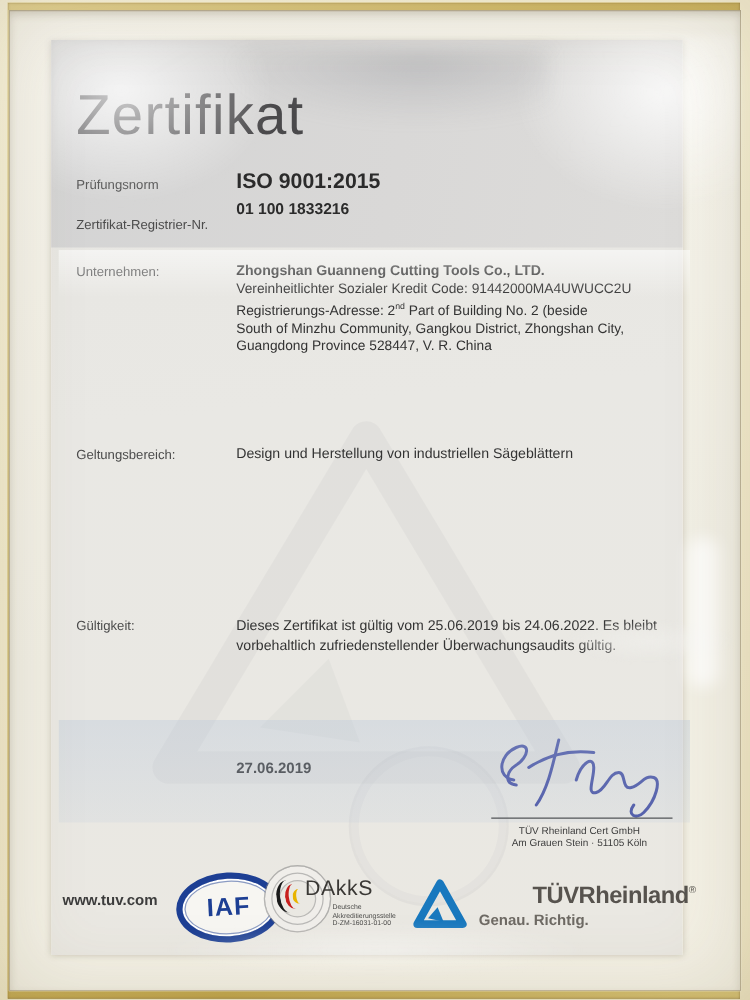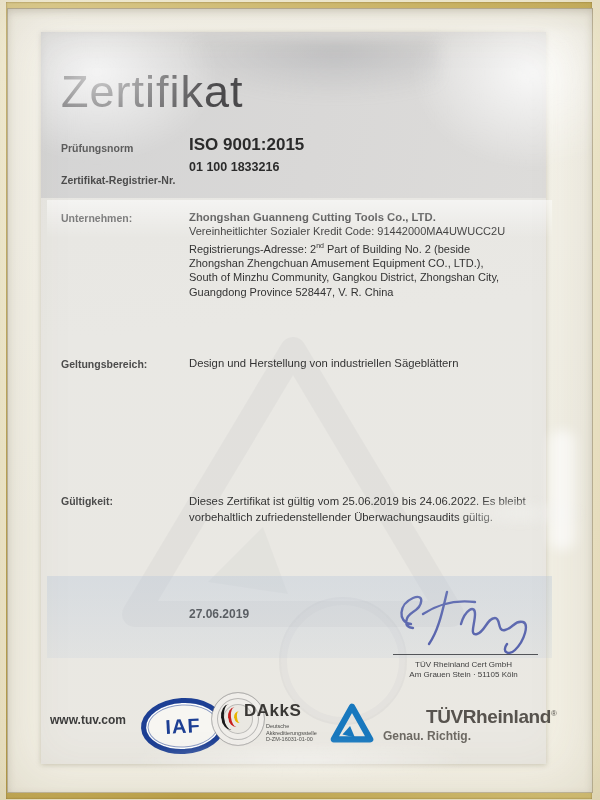--- a/index.html
+++ b/index.html
@@ -11,21 +11,21 @@
   .frame{position:absolute;left:6px;top:2px;right:8px;bottom:1px;background:linear-gradient(135deg,#e3d294 0%,#cfb765 35%,#c2a74e 70%,#d8c478 100%);box-shadow:inset 0 0 2px rgba(120,95,40,.8);}
   
   .mat{position:absolute;left:7px;top:8px;right:7px;bottom:7px;background:linear-gradient(170deg,#f6f4ec 0%,#f1efe5 60%,#f4f1e5 100%);box-shadow:inset 0 0 0 1px rgba(120,100,50,.35), inset 0 3px 8px rgba(80,70,40,.22);}
 
   
   .paper{position:absolute;left:34px;top:24px;width:505px;height:732px;background:linear-gradient(175deg,#e6e5e1 0%,#e9e8e4 40%,#eae8e2 100%);box-shadow:0 1px 5px rgba(90,80,50,.25);}
   .band{position:absolute;left:0;top:0;width:100%;height:166px;background:linear-gradient(100deg,#d4d4d4 0%,#d9d8d7 55%,#dddcda 100%);}
 
   .title{position:absolute;left:20px;top:34px;font-size:45px;letter-spacing:1px;color:#4a494b;font-weight:400;}
 
-  .label{position:absolute;left:20px;font-size:10.5px;color:#4c4c4c;font-weight:bold;}
+  .label{position:absolute;left:20px;font-size:10.5px;color:#4c4c4c;}
   .val-col{position:absolute;left:148px;color:#2f2f2f;}
   .lab-pruef{top:110px;}
   .val-pruef{top:103px;font-size:17px;font-weight:700;color:#2b2b2b;}
   .lab-reg{top:142px;}
   .val-reg{top:128px;font-size:12.5px;font-weight:700;color:#2b2b2b;}
 
   .lab-unt{top:180px;}
   .company{top:178px;width:362px;font-size:11px;line-height:14.4px;color:#333;}
   .company .name{font-weight:700;font-size:11.3px;color:#2a2a2a;white-space:nowrap;}
   .company div{white-space:nowrap;}
@@ -55,21 +55,21 @@
   
   .footer-web{position:absolute;left:9px;top:681px;font-size:12px;font-weight:600;color:#3c3c3c;}
   .iaf{position:absolute;left:100px;top:666px;width:74px;height:46px;border-radius:50%;border:5px solid #1d3f94;background:#f7f6f2;box-shadow:inset 0 0 0 1.5px #fff, inset 0 0 0 2.5px rgba(29,63,148,.5);display:flex;align-items:center;justify-content:center;transform:rotate(-3deg);}
   .iaf span{font-size:20px;font-weight:700;color:#1d3f94;letter-spacing:1px;}
   .dakks{position:absolute;left:178px;top:666px;width:110px;height:60px;}
   .dakks .rings{position:absolute;left:-8px;top:-6px;width:52px;height:52px;border-radius:50%;border:1px solid rgba(130,130,130,.55);box-shadow:inset 0 0 0 5px rgba(240,238,234,1), inset 0 0 0 6px rgba(130,130,130,.5), inset 0 0 0 11px rgba(240,238,234,1), inset 0 0 0 12px rgba(130,130,130,.45);}
   .dakks .arc{position:absolute;border-radius:50%;}
   .arc-black{left:2px;top:6px;width:16px;height:26px;border-left:3.5px solid #1a1a1a;transform:rotate(-6deg);}
   .arc-red{left:9px;top:9px;width:12px;height:20px;border-left:3.5px solid #c8201e;transform:rotate(-6deg);}
   .arc-yellow{left:15px;top:13px;width:8px;height:12px;border-left:3px solid #e8b400;transform:rotate(-6deg);}
-  .dakks .word{position:absolute;left:25px;top:3px;font-size:17px;font-weight:700;color:#3a3835;letter-spacing:.5px;}
+  .dakks .word{position:absolute;left:25px;top:3px;font-size:17px;font-weight:400;color:#3a3835;letter-spacing:.5px;}
   .dakks .sub{position:absolute;left:47px;top:25px;font-size:5.5px;line-height:6.5px;color:#4a4a48;}
   .tuv{position:absolute;left:288px;top:666px;width:215px;height:60px;}
   .tuv .tri{position:absolute;left:0;top:2px;}
   .tuv .brand{position:absolute;left:52px;top:8px;font-size:19px;font-weight:700;color:#57534e;letter-spacing:-.4px;margin-left:45px;}
   .tuv .brand .reg{font-size:8px;vertical-align:super;font-weight:400;}
   .tuv .slogan{position:absolute;left:54px;top:31px;font-size:12px;font-weight:700;color:#6e6a64;}
 
   
   .ov{position:absolute;pointer-events:none;}
   .glare-tl{left:40px;top:30px;width:190px;height:140px;background:radial-gradient(ellipse at 30% 30%,rgba(255,255,255,.75),rgba(255,255,255,0) 65%);filter:blur(4px);z-index:4;}
@@ -103,21 +103,20 @@
       <div class="val-col val-pruef">ISO 9001:2015</div>
 
       <div class="label lab-reg">Zertifikat-Registrier-Nr.</div>
       <div class="val-col val-reg">01 100 1833216</div>
 
       <div class="label lab-unt">Unternehmen:</div>
       <div class="val-col company">
         <div class="name">Zhongshan Guanneng Cutting Tools Co., LTD.</div>
         <div>Vereinheitlichter Sozialer Kredit Code: 91442000MA4UWUCC2U</div>
         <div><span>Registrierungs-Adresse: 2</span><span class="sup">nd</span><span> Part of Building No. 2 (beside</span></div>
-        <div>Zhongshan Zhengchuan Amusement Equipment CO., LTD.),</div>
         <div>South of Minzhu Community, Gangkou District, Zhongshan City,</div>
         <div>Guangdong Province 528447, V. R. China</div>
       </div>
 
       <div class="label lab-gelt">Geltungsbereich:</div>
       <div class="val-col val-gelt">Design und Herstellung von industriellen Sägeblättern</div>
 
 
       <div class="label lab-guelt">Gültigkeit:</div>
       <div class="val-col validity">Dieses Zertifikat ist gültig vom 25.06.2019 bis 24.06.2022. Es bleibt vorbehaltlich zufriedenstellender Überwachungsaudits gültig.</div>

